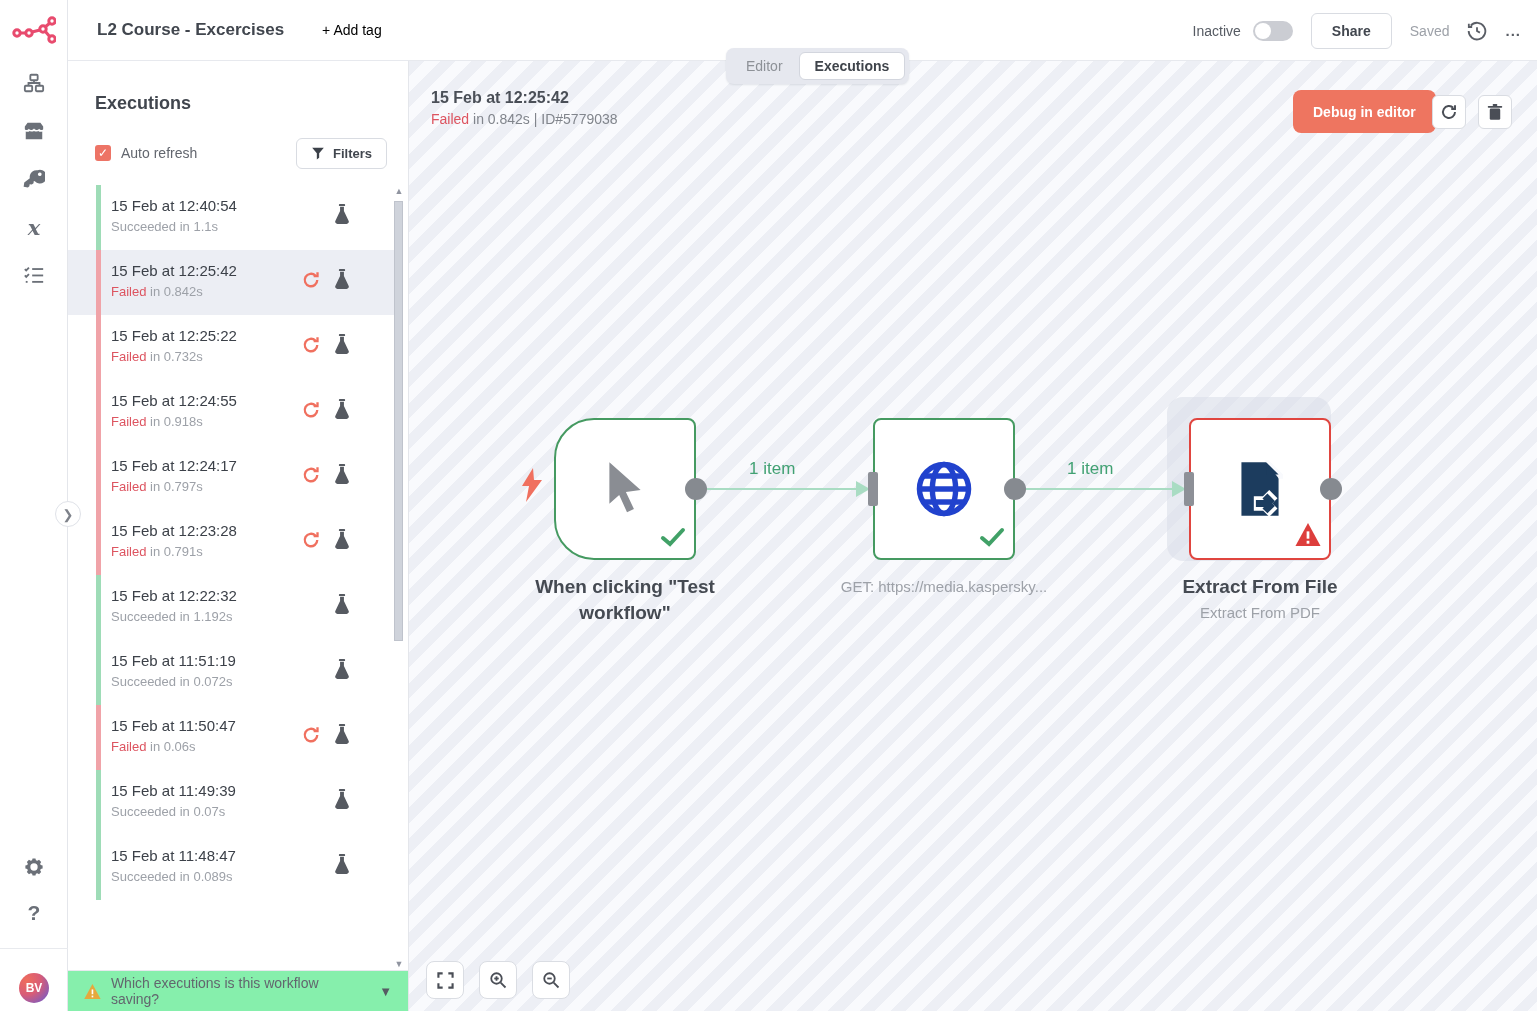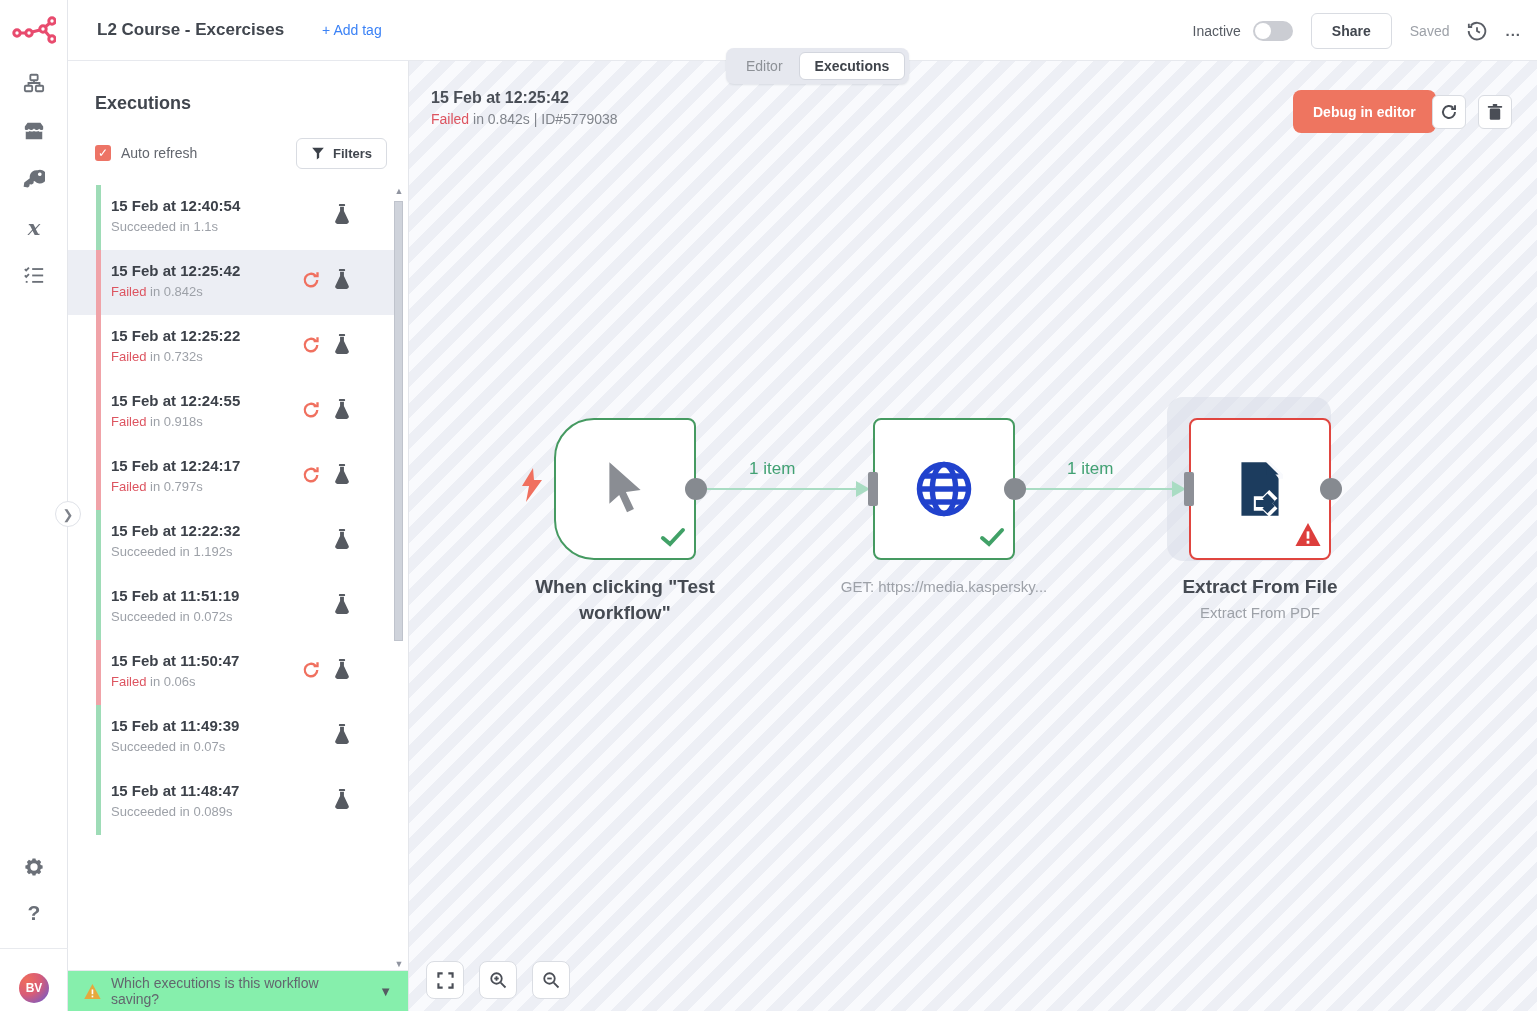--- a/index.html
+++ b/index.html
@@ -25,21 +25,21 @@
     background:radial-gradient(circle at 25% 25%, #ef6d5c 0%, #d85c77 45%, #5f5bd8 100%); }
   .nav-sep { width:68px; border-top:1px solid #e8eaee; }
   .collapse-btn { position:absolute; left:55px; top:501px; width:26px; height:26px; z-index:40;
     background:#fff; border:1px solid #dfe2e8; border-radius:50%; color:#7e828a;
     display:flex; align-items:center; justify-content:center; font-size:13px; cursor:pointer; }
 
   
   .topbar { position:absolute; left:68px; top:0; width:1469px; height:61px; background:#fff;
     border-bottom:1px solid #e7e9ee; z-index:20; display:flex; align-items:center; }
   .wf-title { margin-left:29px; font-size:17px; font-weight:600; color:#41464e; }
-  .add-tag { margin-left:38px; font-size:14px; color:#3b82f6; cursor:pointer; }
+  .add-tag { margin-left:38px; font-size:14px; color:#000000; cursor:pointer; }
   .topbar-right { position:absolute; right:16px; top:0; height:61px; display:flex;
     align-items:center; gap:18px; }
   .inactive-label { font-size:14px; color:#565b63; }
   .toggle { width:40px; height:20px; border-radius:10px; background:#cbcdd3; position:relative;
     cursor:pointer; margin-left:-6px; }
   .toggle .knob { position:absolute; left:2px; top:2px; width:16px; height:16px;
     border-radius:50%; background:#fff; }
   .share-btn { border:1px solid #d9dce2; background:#fff; border-radius:6px;
     padding:9px 20px; font-size:14px; font-weight:600; color:#41464e; cursor:pointer; }
   .saved-label { font-size:14px; color:#9da1a8; }
@@ -64,21 +64,21 @@
   .autorefresh-label { margin-left:10px; font-size:14px; color:#62666e; }
   .filters-btn { margin-left:auto; border:1px solid #d9dce2; background:#fff; border-radius:6px;
     padding:7px 14px; font-size:13px; font-weight:600; color:#41464e; cursor:pointer;
     display:flex; align-items:center; gap:8px; }
   .exec-list { position:absolute; left:0; top:124px; width:341px; height:785px; overflow:hidden; }
   .exec-item { position:relative; height:65px; width:327px; cursor:pointer; }
   .exec-item .bar { position:absolute; left:28px; top:0; width:5px; height:65px; }
   .exec-item.succeeded .bar { background:#9edcb7; }
   .exec-item.failed .bar { background:#f0a3a8; }
   .exec-item.selected { background:#eceef4; }
-  .exec-item .t1 { position:absolute; left:43px; top:12px; font-size:15px; font-weight:700; color:#3c4149; }
+  .exec-item .t1 { position:absolute; left:43px; top:12px; font-size:15px; font-weight:400; color:#3c4149; }
   .exec-item .t2 { position:absolute; left:43px; top:34px; font-size:13px; color:#9da1a8; }
   .exec-item .st-failed { color:#dd5460; }
   .exec-item .retry { position:absolute; left:233px; top:20px; cursor:pointer; }
   .exec-item .flask { position:absolute; left:266px; top:19px; cursor:pointer; }
   .scrollbar { position:absolute; right:3px; top:124px; width:12px; height:785px; }
   .scroll-arrow { position:absolute; left:0; width:12px; height:12px; color:#9094a0;
     font-size:9px; text-align:center; line-height:12px; cursor:pointer; }
   .scroll-thumb { position:absolute; left:1px; top:16px; width:9px; height:440px;
     background:#cfd3db; border:1px solid #bfc3cc; cursor:pointer; }
   .exec-footer { position:absolute; left:0; bottom:0; width:340px; height:41px;
@@ -294,20 +294,33 @@
           <div class="t2"><span class="st-failed">Failed</span> <span>in 0.797s</span></div>
           <span class="retry"><svg width="20" height="20" viewBox="0 0 24 24" fill="none" stroke="#f0705f" stroke-width="2.8">
               <path d="M19.5 12a7.5 7.5 0 1 1-2.2-5.3"></path>
               <path d="M19.8 2.8v4.6h-4.6"></path>
             </svg></span>
           <span class="flask"><svg width="16" height="21" viewBox="0 0 18 24" fill="#565a61">
               <rect x="5.4" y="0" width="7.2" height="2.4" rx="1"></rect>
               <path d="M6.8 3h4.4v5l5.3 11a2.6 2.6 0 0 1-2.3 3.8H3.8a2.6 2.6 0 0 1-2.3-3.8l5.3-11z"></path>
             </svg></span>
         </div>
+        <div class="exec-item failed">
+          <div class="bar"></div>
+          <div class="t1">15 Feb at 12:23:28</div>
+          <div class="t2"><span class="st-failed">Failed</span> <span>in 0.791s</span></div>
+          <span class="retry"><svg width="20" height="20" viewBox="0 0 24 24" fill="none" stroke="#f0705f" stroke-width="2.8">
+              <path d="M19.5 12a7.5 7.5 0 1 1-2.2-5.3"></path>
+              <path d="M19.8 2.8v4.6h-4.6"></path>
+            </svg></span>
+          <span class="flask"><svg width="16" height="21" viewBox="0 0 18 24" fill="#565a61">
+              <rect x="5.4" y="0" width="7.2" height="2.4" rx="1"></rect>
+              <path d="M6.8 3h4.4v5l5.3 11a2.6 2.6 0 0 1-2.3 3.8H3.8a2.6 2.6 0 0 1-2.3-3.8l5.3-11z"></path>
+            </svg></span>
+        </div>
         <div class="exec-item succeeded">
           <div class="bar"></div>
           <div class="t1">15 Feb at 12:22:32</div>
           <div class="t2"><span class="">Succeeded</span> <span>in 1.192s</span></div>
           <span class="flask"><svg width="16" height="21" viewBox="0 0 18 24" fill="#565a61">
               <rect x="5.4" y="0" width="7.2" height="2.4" rx="1"></rect>
               <path d="M6.8 3h4.4v5l5.3 11a2.6 2.6 0 0 1-2.3 3.8H3.8a2.6 2.6 0 0 1-2.3-3.8l5.3-11z"></path>
             </svg></span>
         </div>
         <div class="exec-item succeeded">

